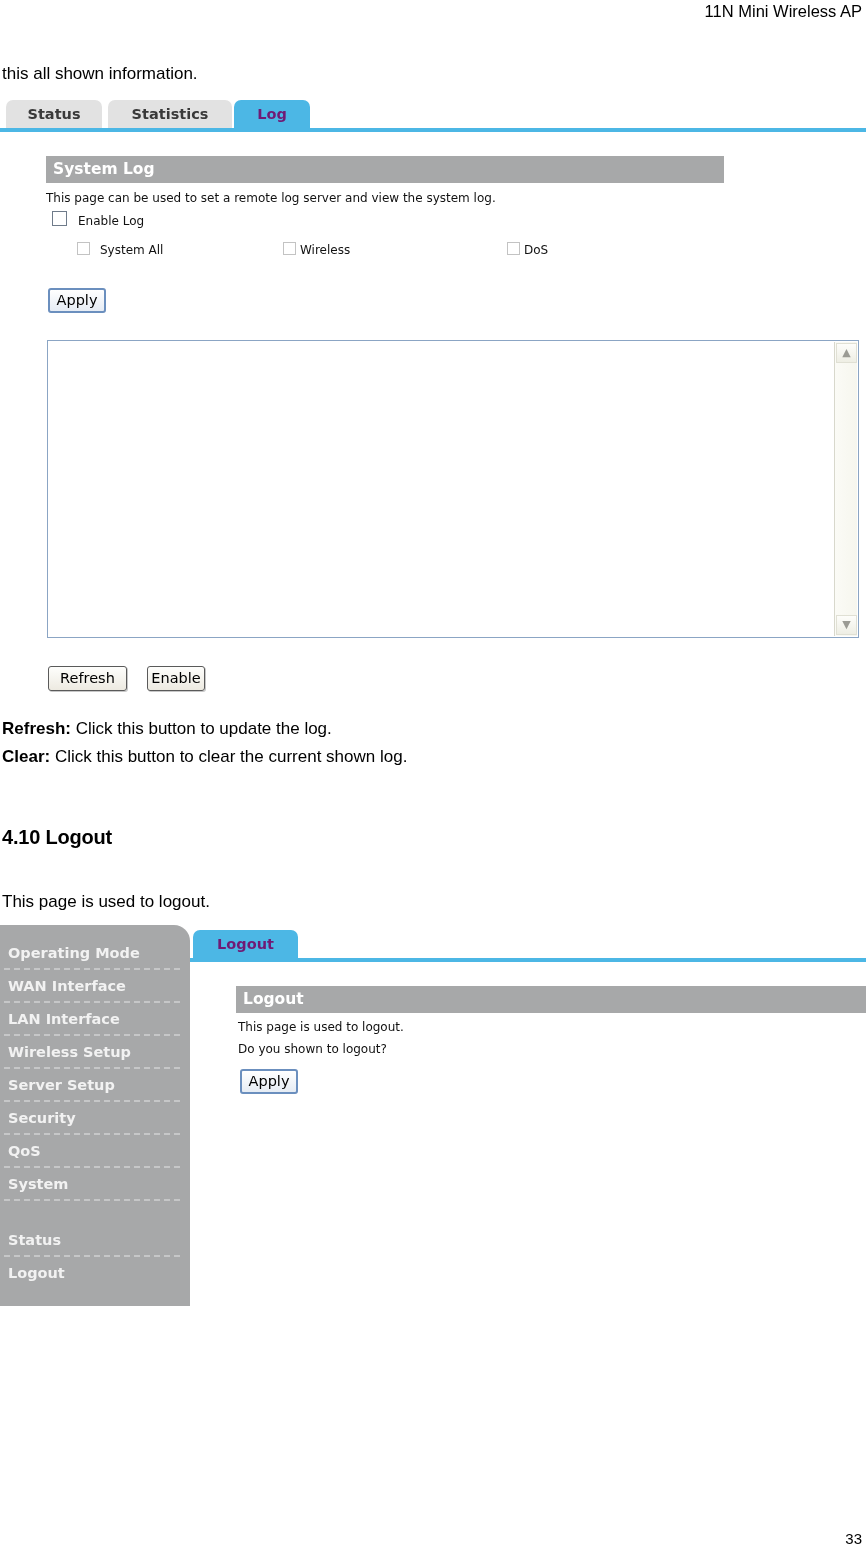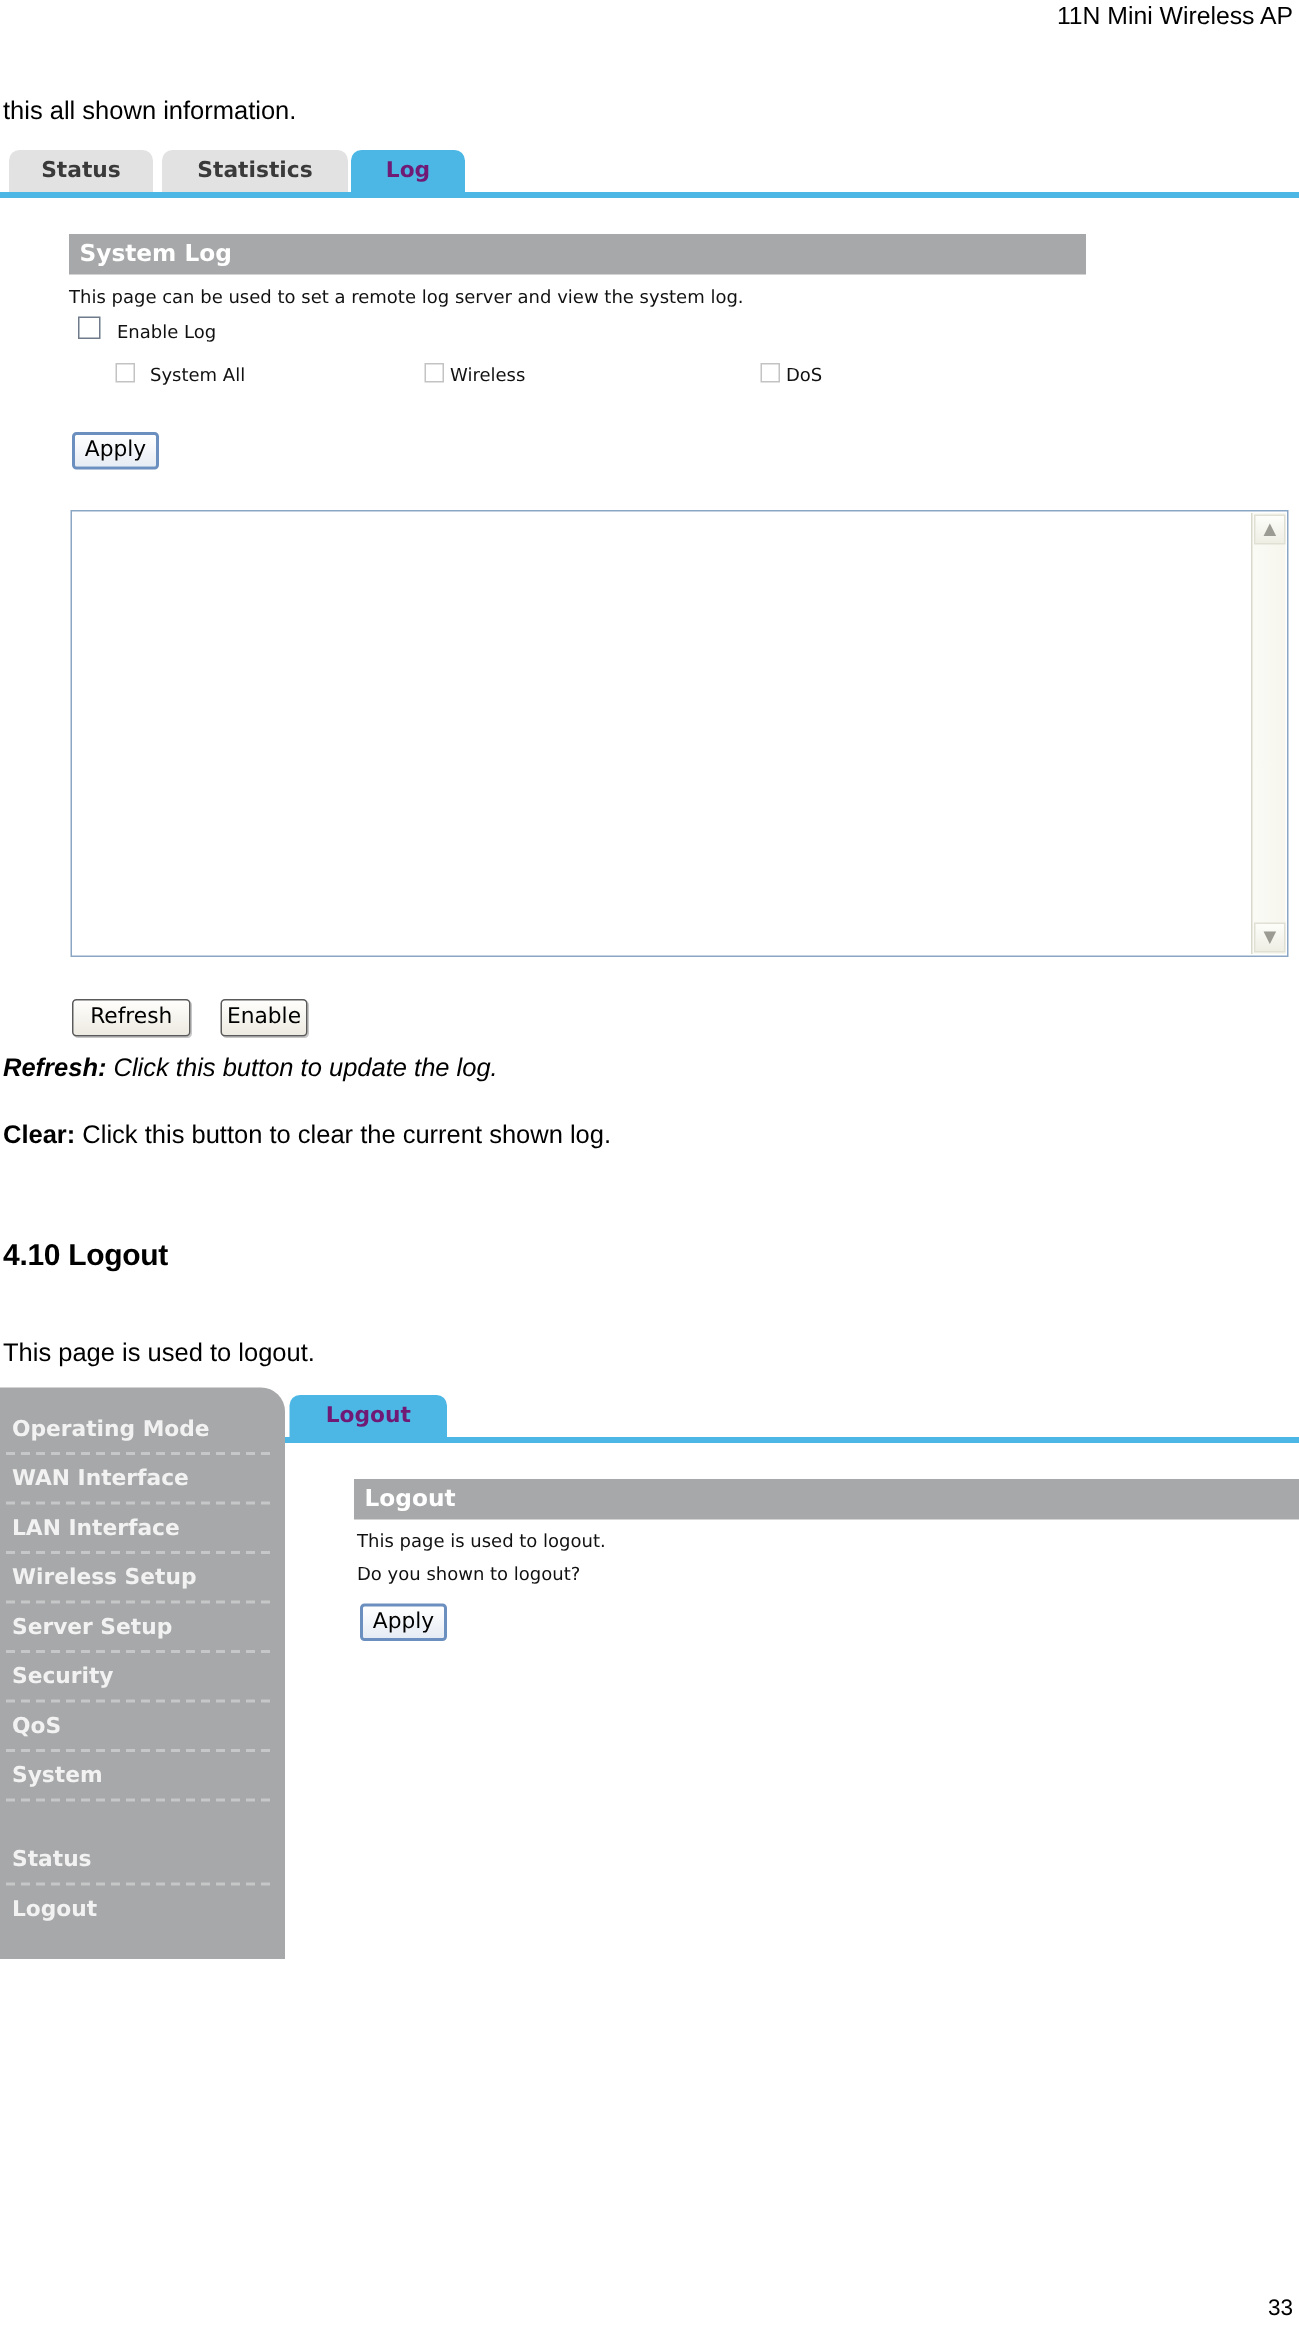--- a/index.html
+++ b/index.html
@@ -269,21 +269,21 @@
   </div>
 
   <div class="btn plain" style="left:48px; top:566px; width:79px; height:25px; line-height:23px;">
     <span>Refresh</span>
   </div>
   <div class="btn plain" style="left:147px; top:566px; width:58px; height:25px; line-height:23px;">
     <span>Enable</span>
   </div>
 </div>
 
-<div class="prose" style="left:2px; top:700px;font-style:italic;"><b>Refresh:</b><span> Click this button to update the log.</span></div>
+<div class="prose" style="left:2px; top:717px;"><b>Refresh:</b><span> Click this button to update the log.</span></div>
 
 <div class="prose" style="left:2px; top:745px;"><b>Clear:</b><span> Click this button to clear the current shown log.</span></div>
 
 <div class="sec-heading" style="left:2px; top:822px;">4.10 Logout</div>
 
 <div class="prose" style="left:2px; top:890px;">This page is used to logout.</div>
 
 <div class="ui-shot" style="left:0px; top:925px; width:866px; height:382px;">
 
   <div class="sidebar" style="left:0px; top:0px; width:190px; height:381px; padding-top:12px;">

